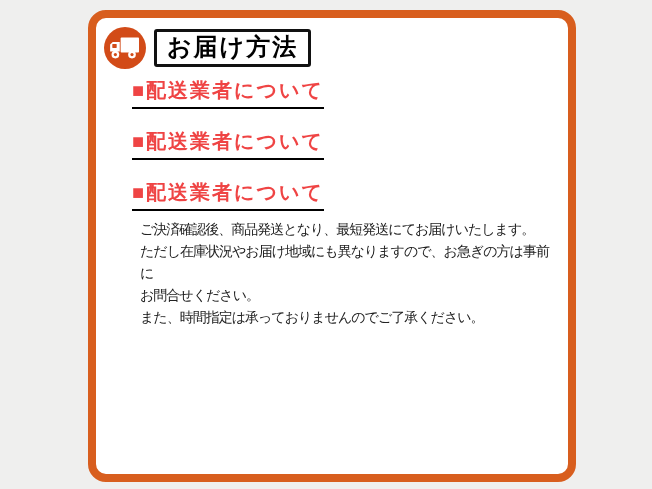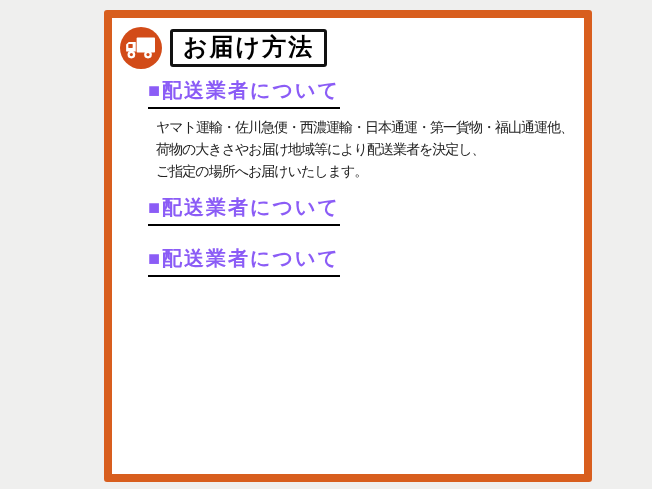--- a/index.html
+++ b/index.html
@@ -9,26 +9,26 @@
     font-family: "Liberation Sans", sans-serif;
   }
   .page {
     position: relative;
     width: 652px; height: 489px;
     background: #efefee;
     overflow: hidden;
   }
   .panel {
     position: absolute;
-    left: 104px; top: 10px;
+    left: 88px; top: 10px;
     width: 488px; height: 472px;
     box-sizing: border-box;
     background: #ffffff;
     border: 8px solid #d85e1e;
-    border-radius: 3px;
+    border-radius: 18px;
   }
   .panel-header {
     display: flex;
     align-items: center;
     gap: 8px;
     margin: 9px 0 0 8px;
   }
   .icon-circle {
     width: 42px; height: 42px;
     flex: 0 0 42px;
@@ -47,21 +47,21 @@
     line-height: 1.1;
   }
   .sections {
     margin: 8px 6px 0 36px;
   }
   .section { margin-bottom: 12px; }
   .section-heading {
     display: inline-block;
     font-size: 20px;
     font-weight: bold;
-    color: #8b5cf6;
+    color: #ef4444;
     letter-spacing: 2px;
     border-bottom: 2px solid #000000;
     padding-bottom: 3px;
     margin: 0 0 7px 0;
   }
   .section-body {
     margin-left: 8px;
     font-size: 14px;
     color: #222222;
     letter-spacing: -1px;
@@ -88,28 +88,29 @@
           <circle cx="32" cy="31.5" r="1.8" fill="#d24b18"></circle>
         </svg>
       </span>
       <span class="title-box">お届け方法</span>
     </div>
 
     <div class="sections">
 
       <div class="section">
         <div class="section-heading">■配送業者について</div>
-        <div class="section-body">ヤマト運輸・佐川急便・西濃運輸・日本通運・第一貨物・福山通運他、
-荷物の大きさやお届け地域等により配送業者を決定し、
-ご指定の場所へお届けいたします。</div>
       </div>
 
       <div class="section">
         <div class="section-heading">■配送業者について</div>
       </div>
 
       <div class="section">
         <div class="section-heading">■配送業者について</div>
+        <div class="section-body">ご決済確認後、商品発送となり、最短発送にてお届けいたします。
+ただし在庫状況やお届け地域にも異なりますので、お急ぎの方は事前に
+お問合せください。
+また、時間指定は承っておりませんのでご了承ください。</div>
       </div>
 
     </div>
   </div>
 </div>
 
 </body></html>

